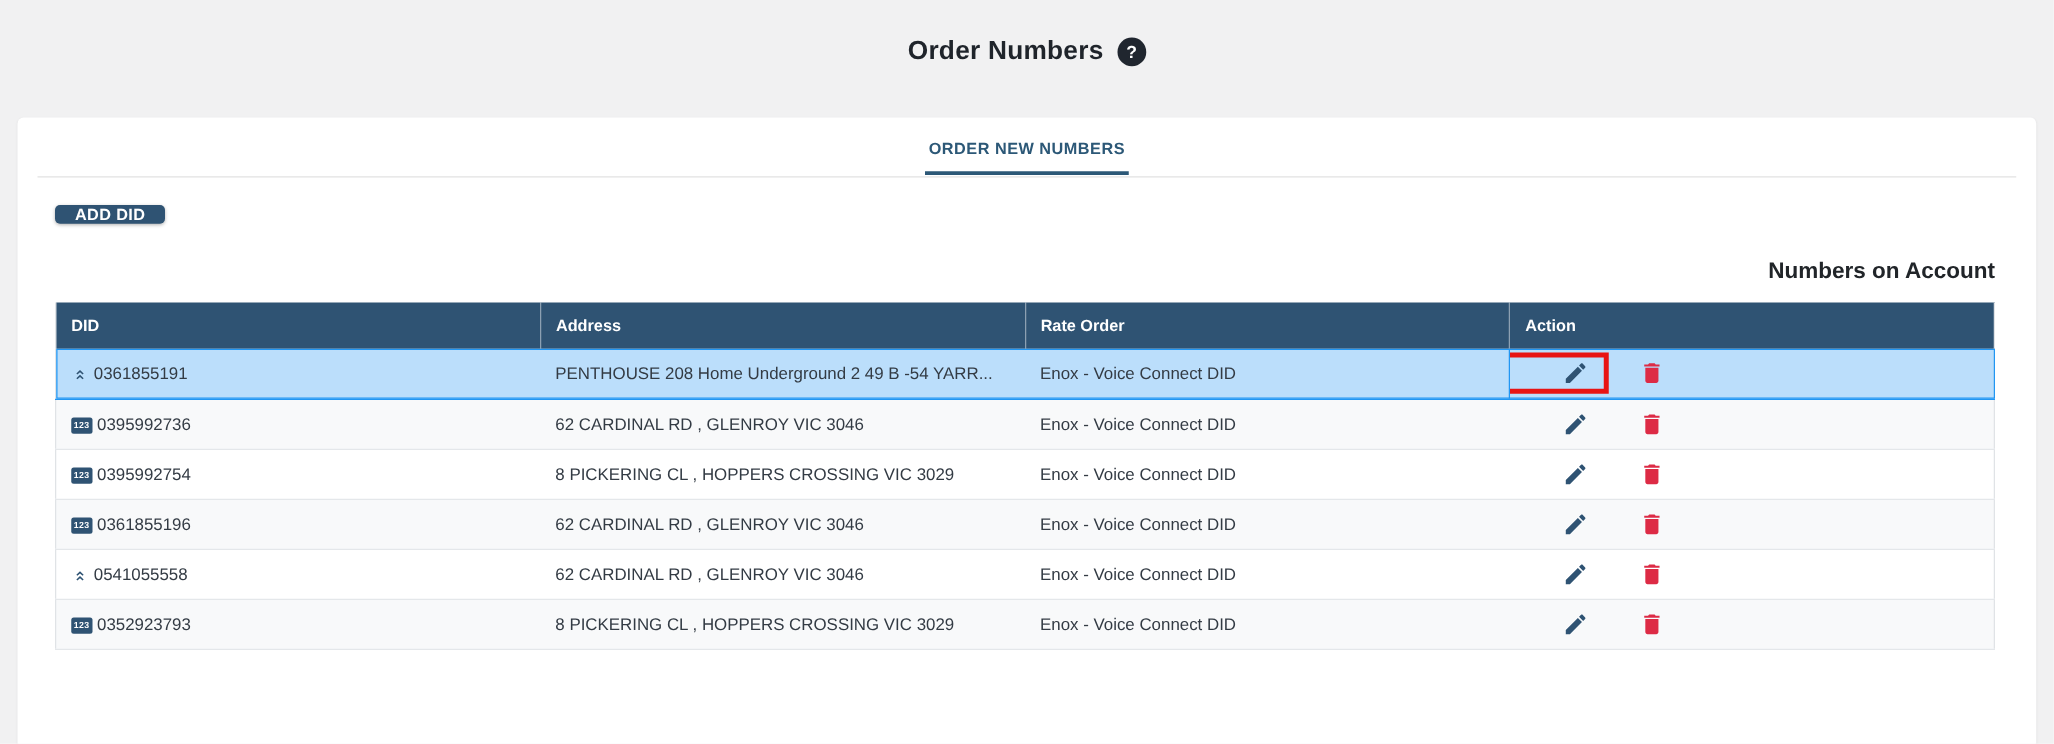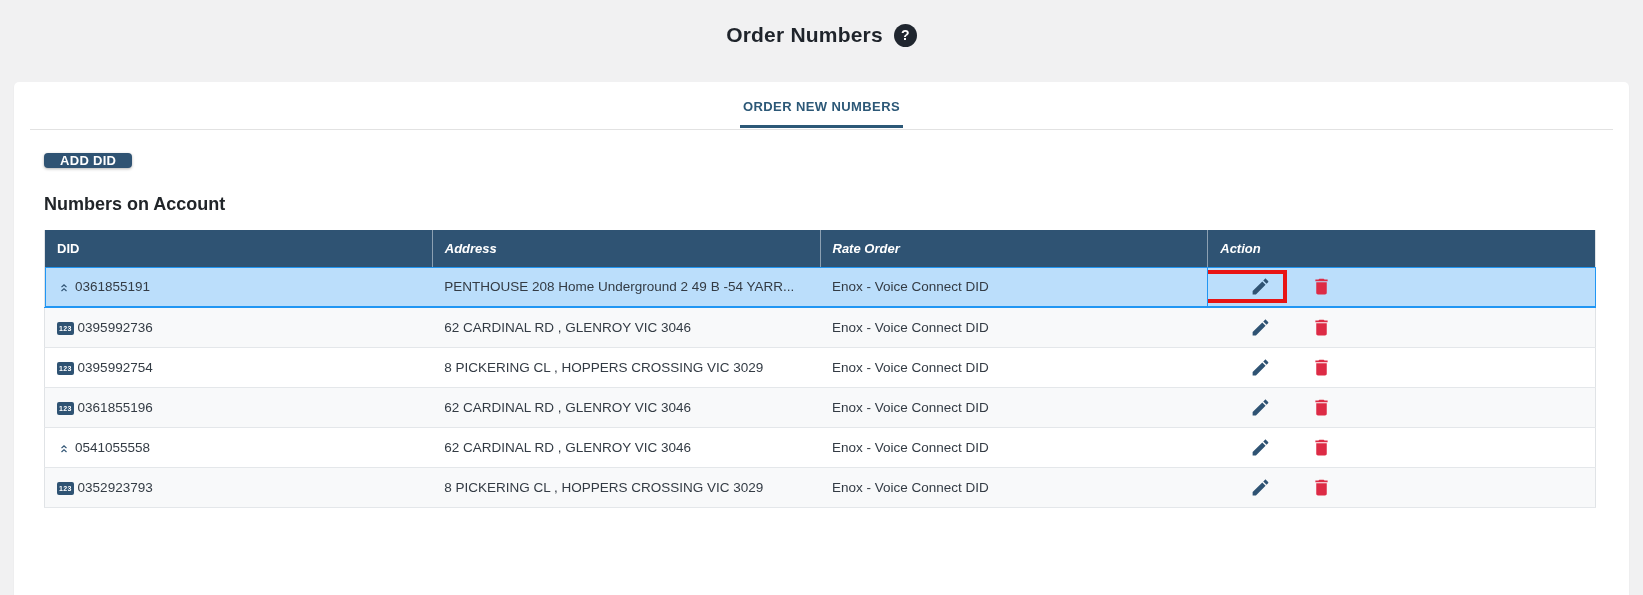--- a/index.html
+++ b/index.html
@@ -5,21 +5,21 @@
   * { margin: 0; padding: 0; box-sizing: border-box; }
   html, body { width: 1643px; height: 595px; }
   body {
     background: #f1f1f2;
     font-family: "Liberation Sans", "DejaVu Sans", sans-serif;
     color: #212529;
     overflow: hidden;
   }
   
   .page-header {
-    height: 82px;
+    height: 94px;
     display: flex;
     align-items: center;
     justify-content: center;
     padding-bottom: 12px;
   }
   .page-title {
     font-size: 21px;
     font-weight: bold;
     color: #1f242b;
     letter-spacing: 0.2px;
@@ -73,39 +73,40 @@
     letter-spacing: 0.3px;
     padding: 0 16px;
     cursor: pointer;
     box-shadow: 0 1px 3px rgba(0,0,0,0.3);
   }
   .section-heading {
     font-size: 18px;
     font-weight: bold;
     color: #212529;
     margin: 25px 0 15px 0;
+    text-align: right;
   }
   
   table.numbers {
     width: 100%;
     border-collapse: collapse;
     table-layout: fixed;
   }
   table.numbers th {
     background: #2f5373;
     color: #ffffff;
     font-size: 13px;
     font-weight: bold;
     text-align: left;
     height: 37px;
     padding: 0 12px;
     width: 25%;
     margin-left: 40px;
   }
-  table.numbers th + th { border-left: 1px solid rgba(255,255,255,0.45); font-style: italic; }
+  table.numbers th + th { border-left: 1px solid rgba(255,255,255,0.45); }
   table.numbers td {
     height: 40px;
     padding: 0 12px;
     font-size: 13.5px;
     color: #333b44;
     border-bottom: 1px solid #e4e7ea;
     white-space: nowrap;
     overflow: hidden;
   }
   table.numbers { border-left: 1px solid #e0e3e6; border-right: 1px solid #e0e3e6; }

